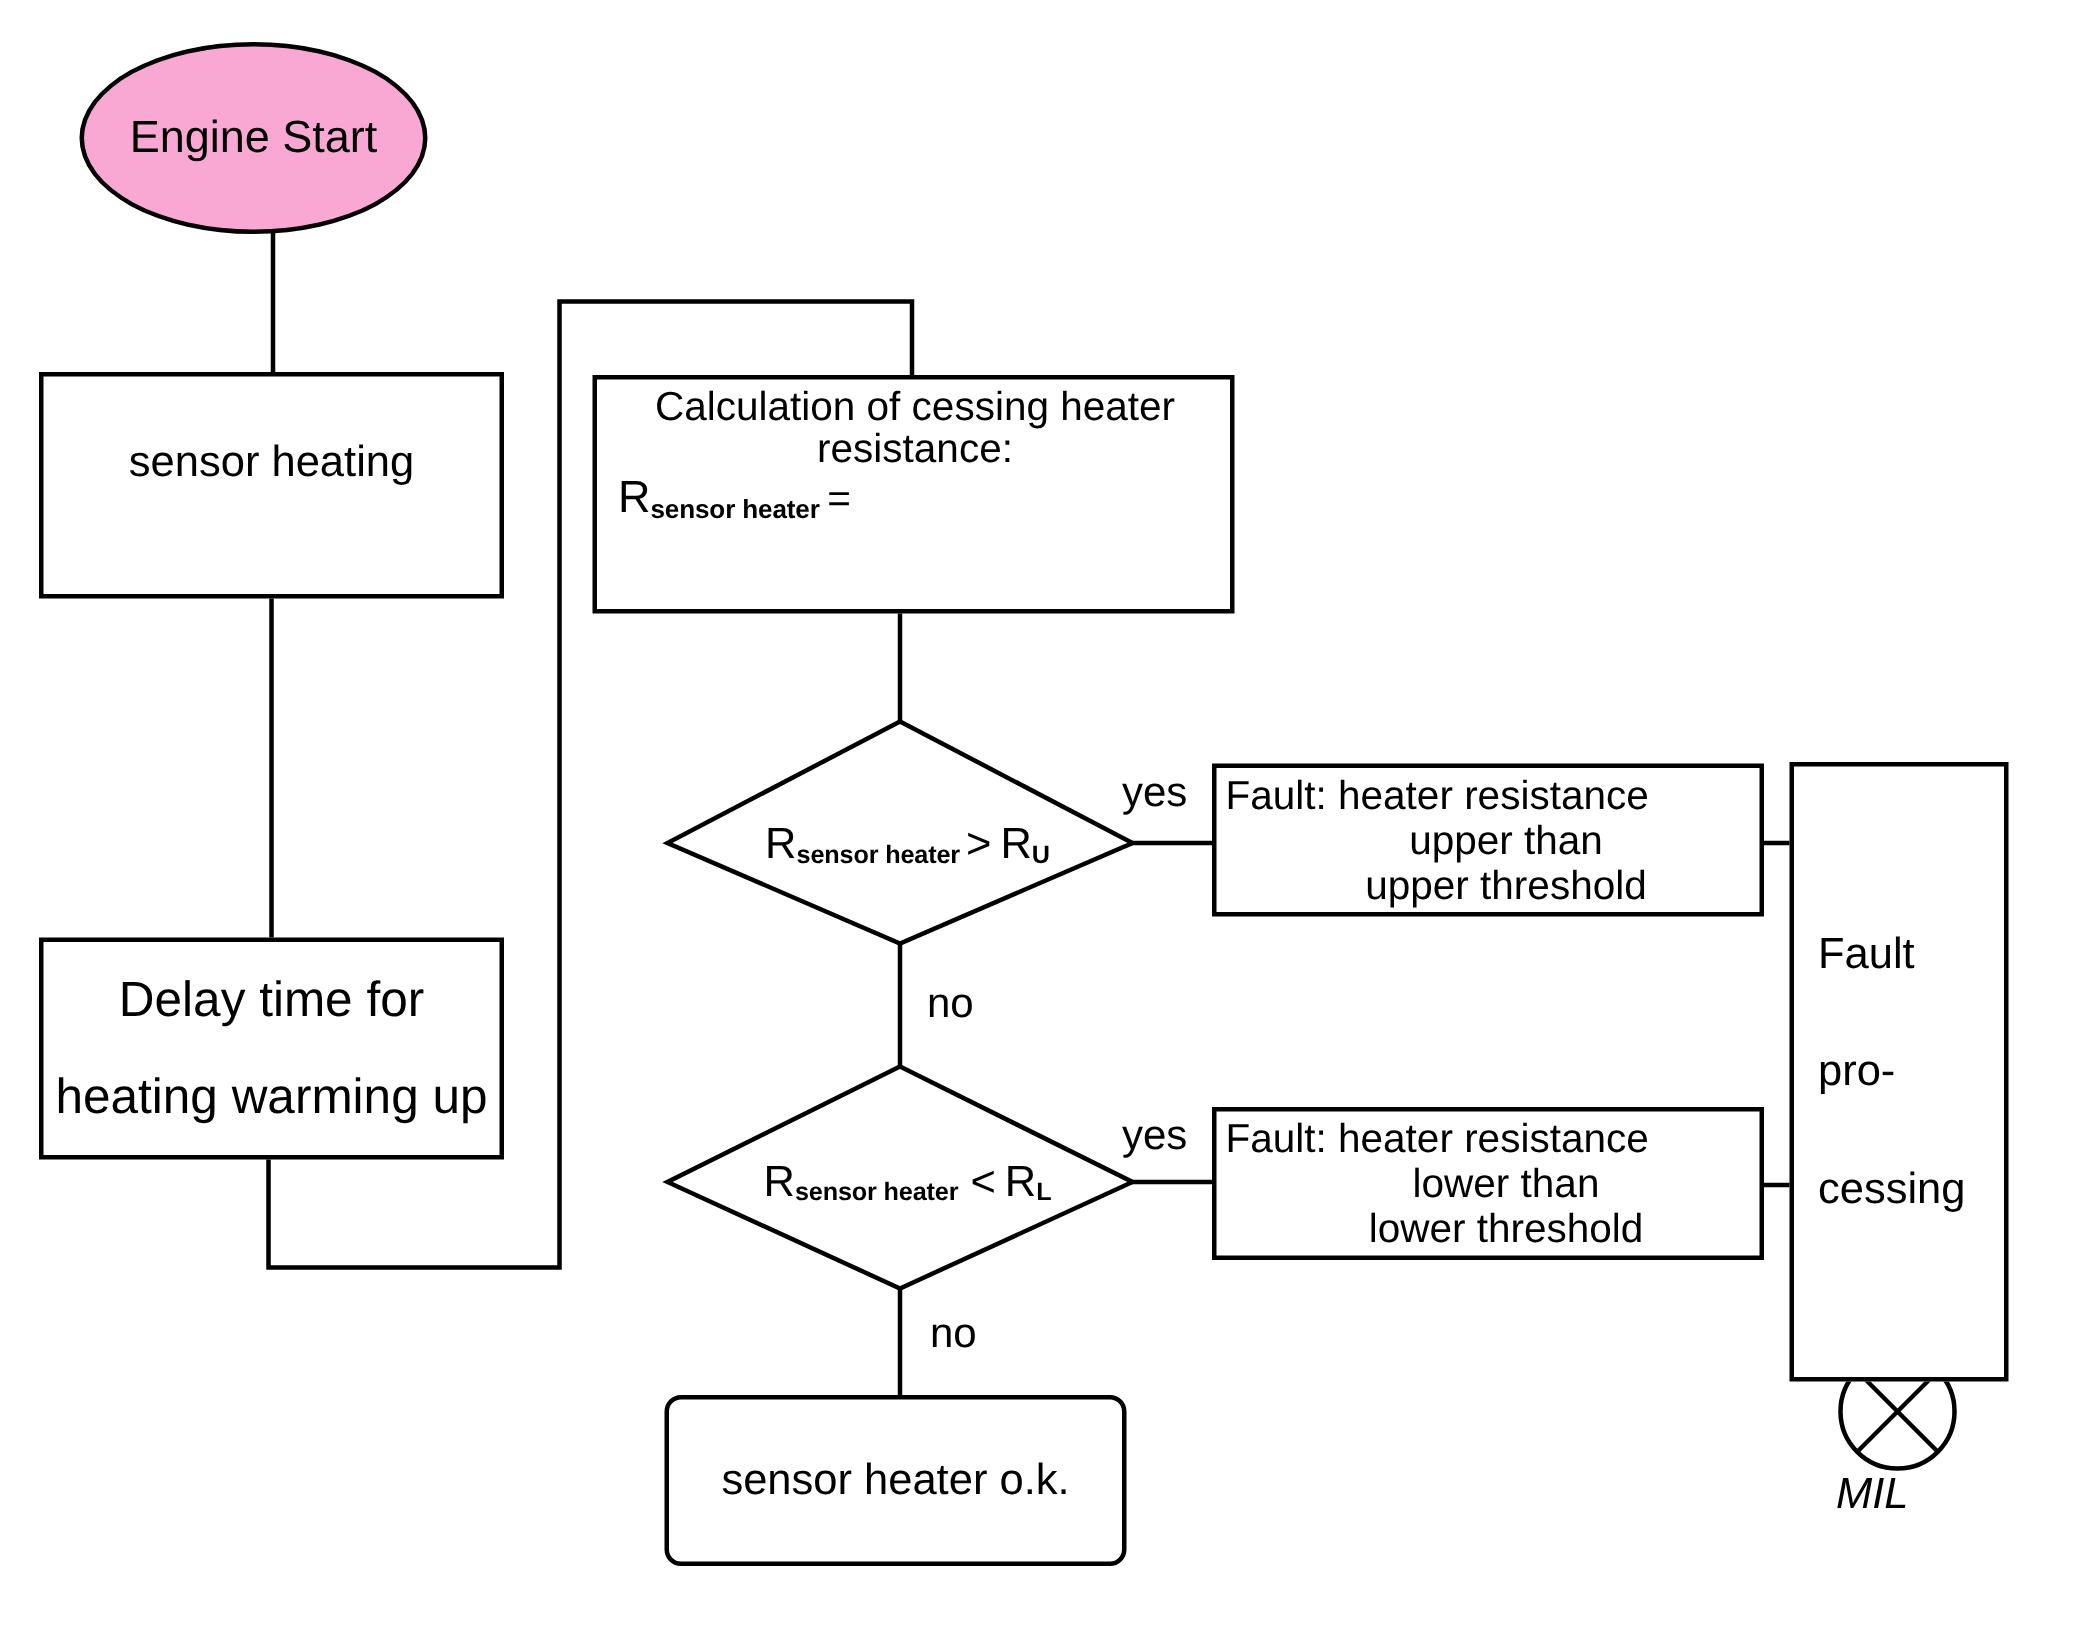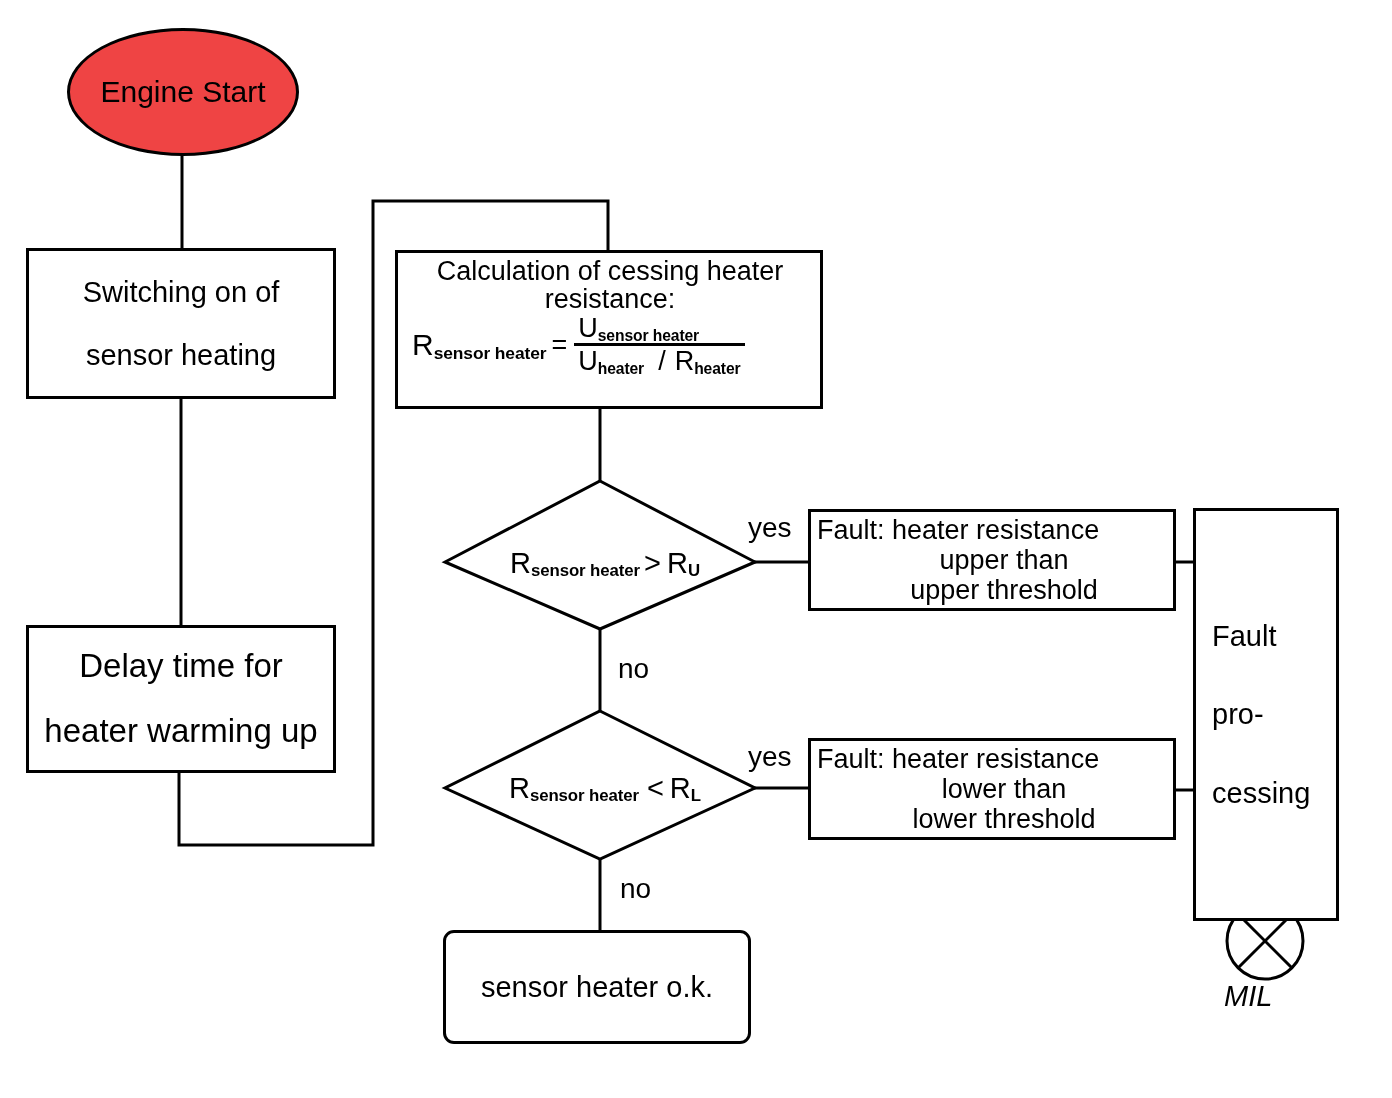--- a/index.html
+++ b/index.html
@@ -40,24 +40,24 @@
     border: 3px solid #000000;
     background: #ffffff;
   }
   .node-line {
     line-height: 1.12;
     white-space: pre;
   }
 
   
   #node-engine-start {
-    left: 67px; top: 28px; width: 232px; height: 128px;
+    left: 53px; top: 28px; width: 232px; height: 128px;
     border: 3px solid #000000;
     border-radius: 50%;
-    background: #ef4444;
+    background: #f9a8d4;
     font-size: 30px;
   }
 
   
   #node-switching-on {
     left: 26px; top: 248px; width: 310px; height: 151px;
     font-size: 29px;
   }
   #node-switching-on .node-line:first-child { margin-bottom: 30px; }
 
@@ -244,40 +244,34 @@
       <line x1="1238" y1="914" x2="1292" y2="968"></line>
       <line x1="1292" y1="914" x2="1238" y2="968"></line>
     </g>
   </svg>
 
   <div class="node" id="node-engine-start">
     <span class="node-line">Engine Start</span>
   </div>
 
   <div class="node rect-node" id="node-switching-on">
-    <span class="node-line">Switching on of</span>
     <span class="node-line">sensor heating</span>
   </div>
 
   <div class="node rect-node" id="node-delay-time">
     <span class="node-line">Delay time for</span>
-    <span class="node-line">heater warming up</span>
+    <span class="node-line">heating warming up</span>
   </div>
 
   <div class="node rect-node" id="node-calculation">
     <div class="calc-title">Calculation of cessing heater
 resistance:</div>
     <div class="formula">
       <span class="lhs"><span class="var">R</span><sub>sensor heater</sub></span>
       <span class="eq">=</span>
-      <span class="frac">
-        <span class="num"><span class="var">U</span><sub>sensor heater</sub></span>
-        <span class="bar"></span>
-        <span class="den"><span class="var">U</span><sub>heater</sub><span style="padding:0 9px 0 14px;">/</span><span class="var">R</span><sub>heater</sub></span>
-      </span>
     </div>
   </div>
 
   <div class="diamond-label" id="label-decision-upper">
     <span><span class="var">R</span><sub>sensor heater</sub><span style="padding:0 6px 0 4px;">&gt;</span><span class="var">R</span><sub>U</sub></span>
   </div>
 
   <div class="diamond-label" id="label-decision-lower">
     <span><span class="var">R</span><sub>sensor heater</sub><span style="padding:0 6px 0 8px;">&lt;</span><span class="var">R</span><sub>L</sub></span>
   </div>

